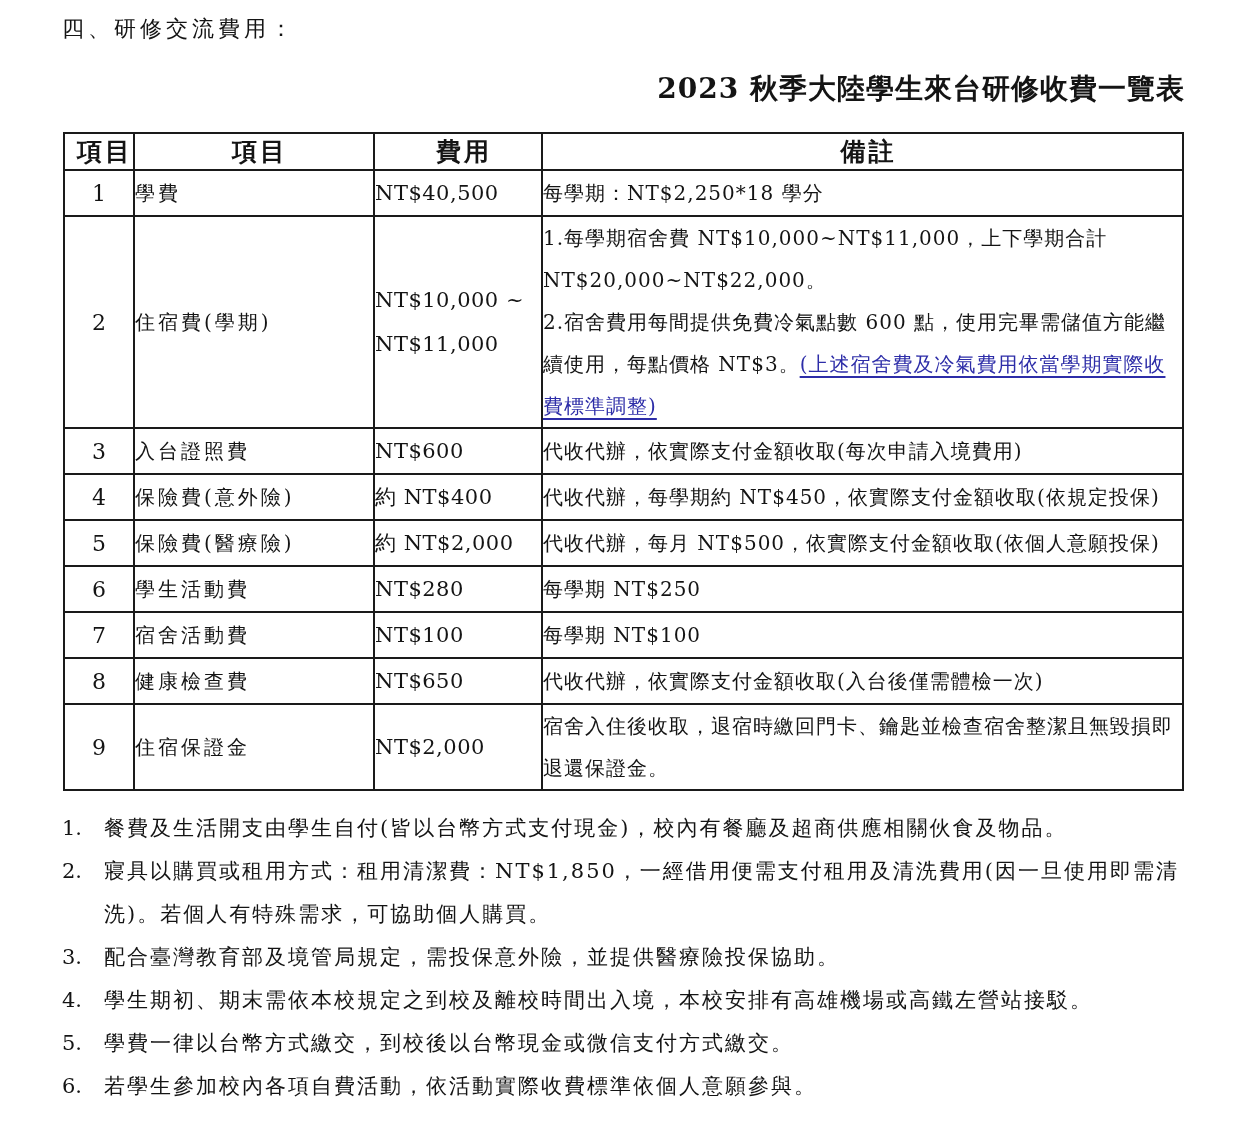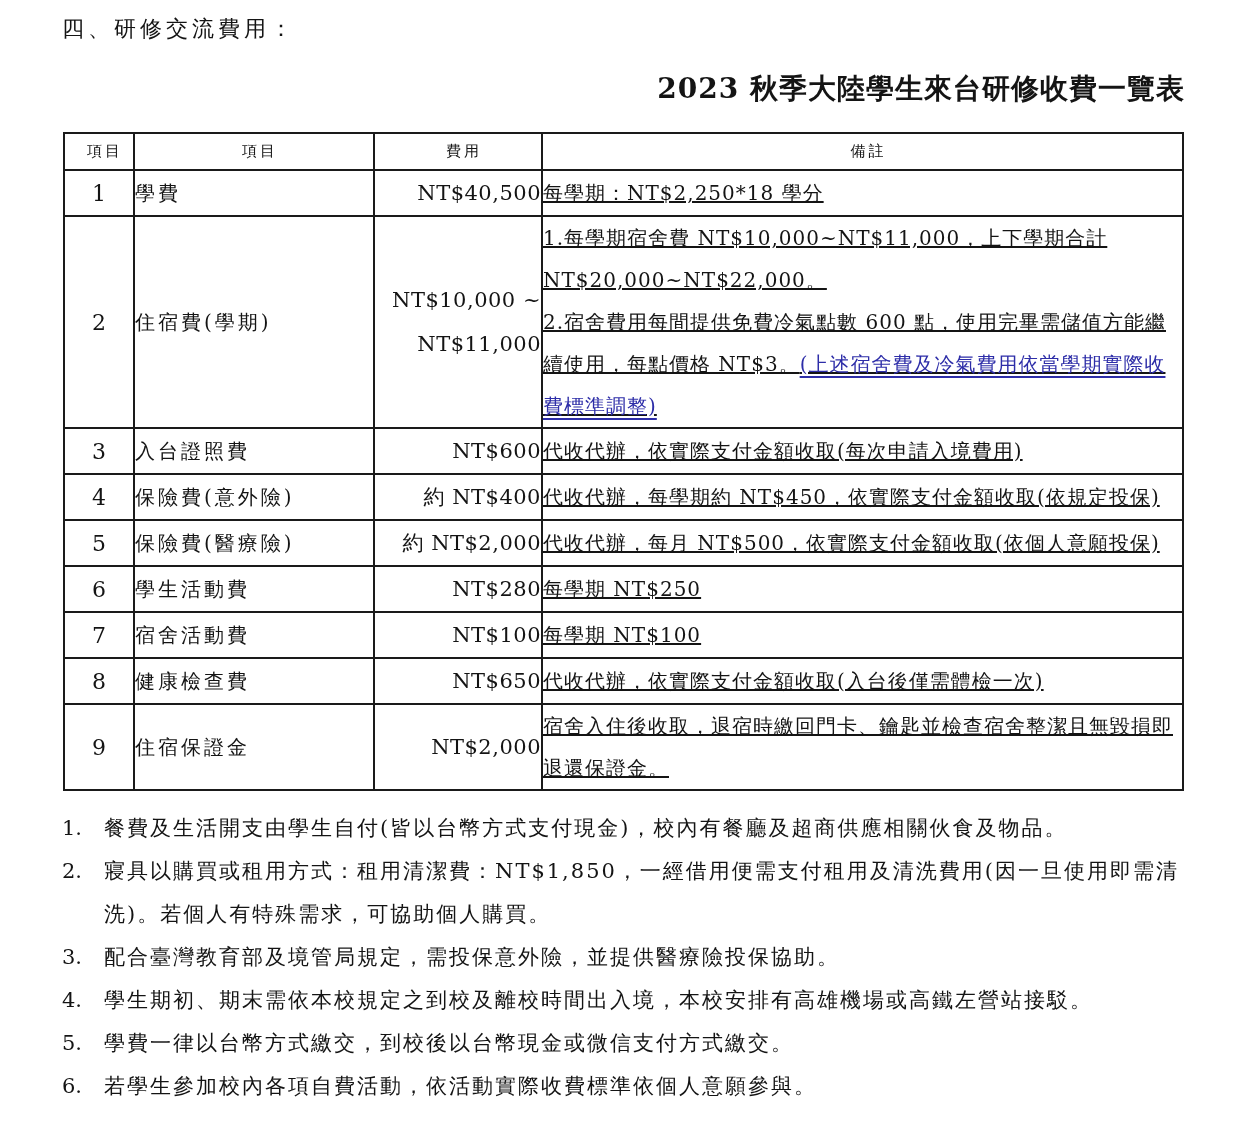--- a/index.html
+++ b/index.html
@@ -40,50 +40,49 @@
   table.fees col.c-fee  { width: 168px; }
   table.fees col.c-note { width: 641px; }
   table.fees th, table.fees td {
     border: 2px solid #1a1a1a;
     vertical-align: middle;
     padding: 0;
   }
   table.fees thead tr { height: 37px; }
   table.fees tbody tr { height: 44px; }
   table.fees th {
-    font-weight: normal;
-    font-size: 15px;
+    font-weight: bold;
+    font-size: 25px;
     letter-spacing: 3px;
     text-align: center;
     padding-left: 12px;
   }
   .cell-no {
     text-align: center;
     font-size: 22px;
   }
   .cell-item {
     font-size: 20px;
     letter-spacing: 3px;
     padding: 2px 4px 2px 8px;
   }
   .cell-fee {
     font-size: 21px;
     letter-spacing: 0.5px;
     padding: 2px 2px 2px 5px;
     line-height: 44px;
-    text-align: right;
   }
   .cell-fee div { line-height: 44px; }
   .cell-note {
     font-size: 20px;
     letter-spacing: 1px;
     padding: 3px 4px 3px 7px;
     line-height: 42px;
   }
-  .note-par { line-height: 42px; text-decoration: underline; }
+  .note-par { line-height: 42px; }
   .blue-underline {
     color: var(--blue-text, #2d2da8);
     text-decoration: underline;
     text-underline-offset: 5px;
   }
   .remarks { margin-top: 16px; }
   .remarks-heading {
     font-size: 21px;
     letter-spacing: 3px;
     line-height: 43px;

